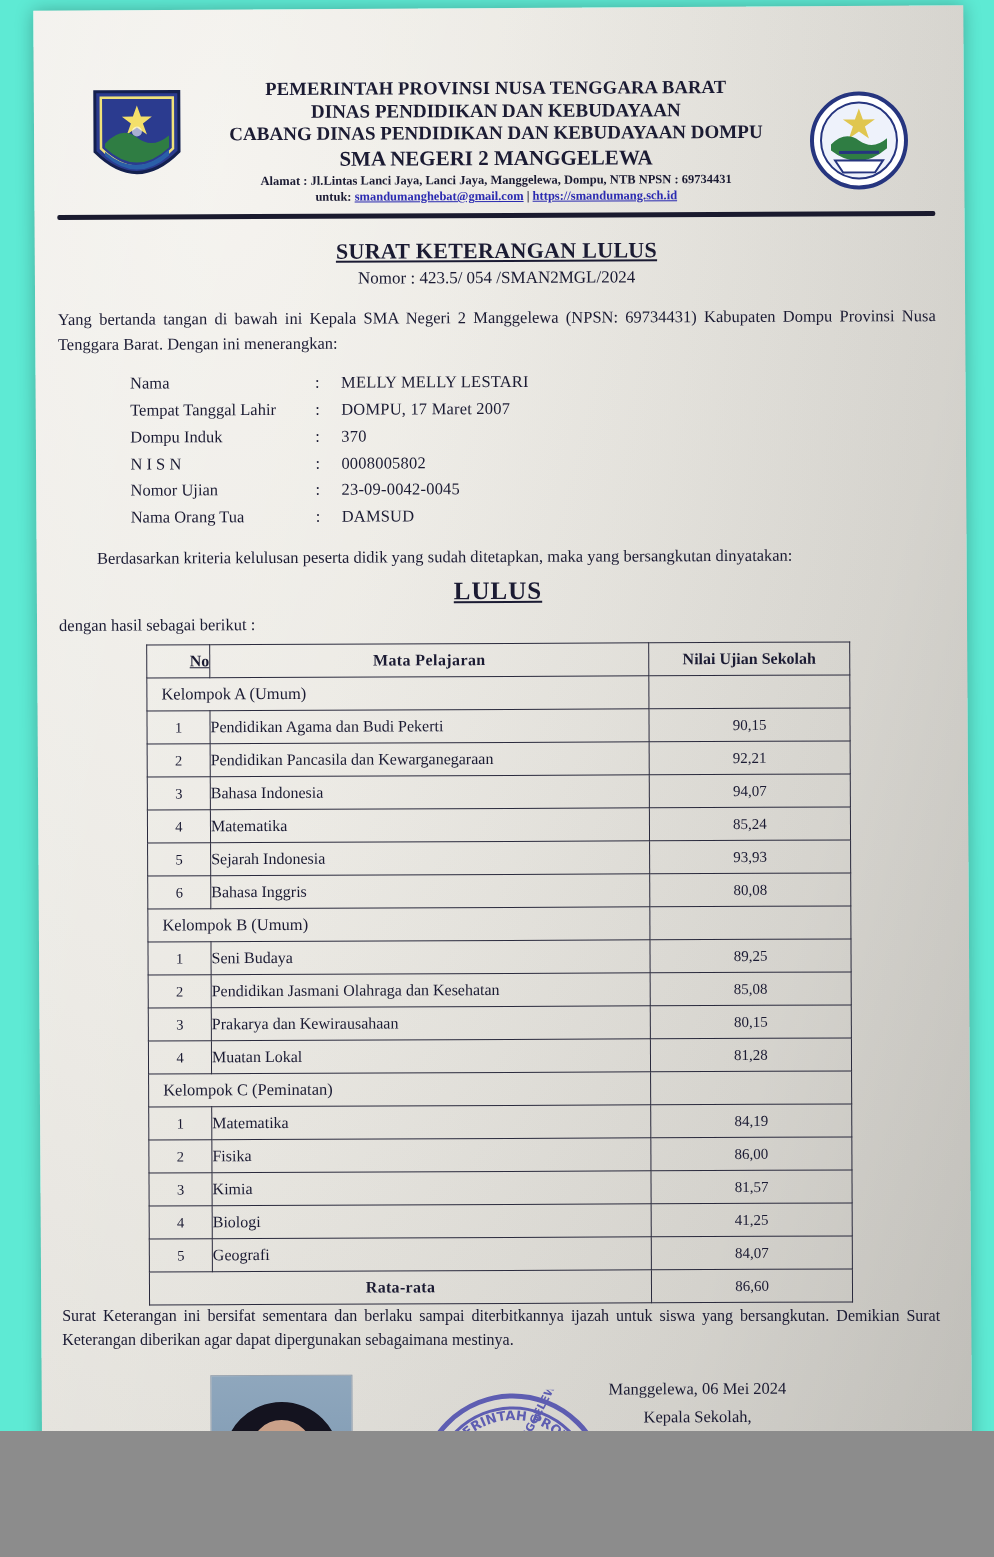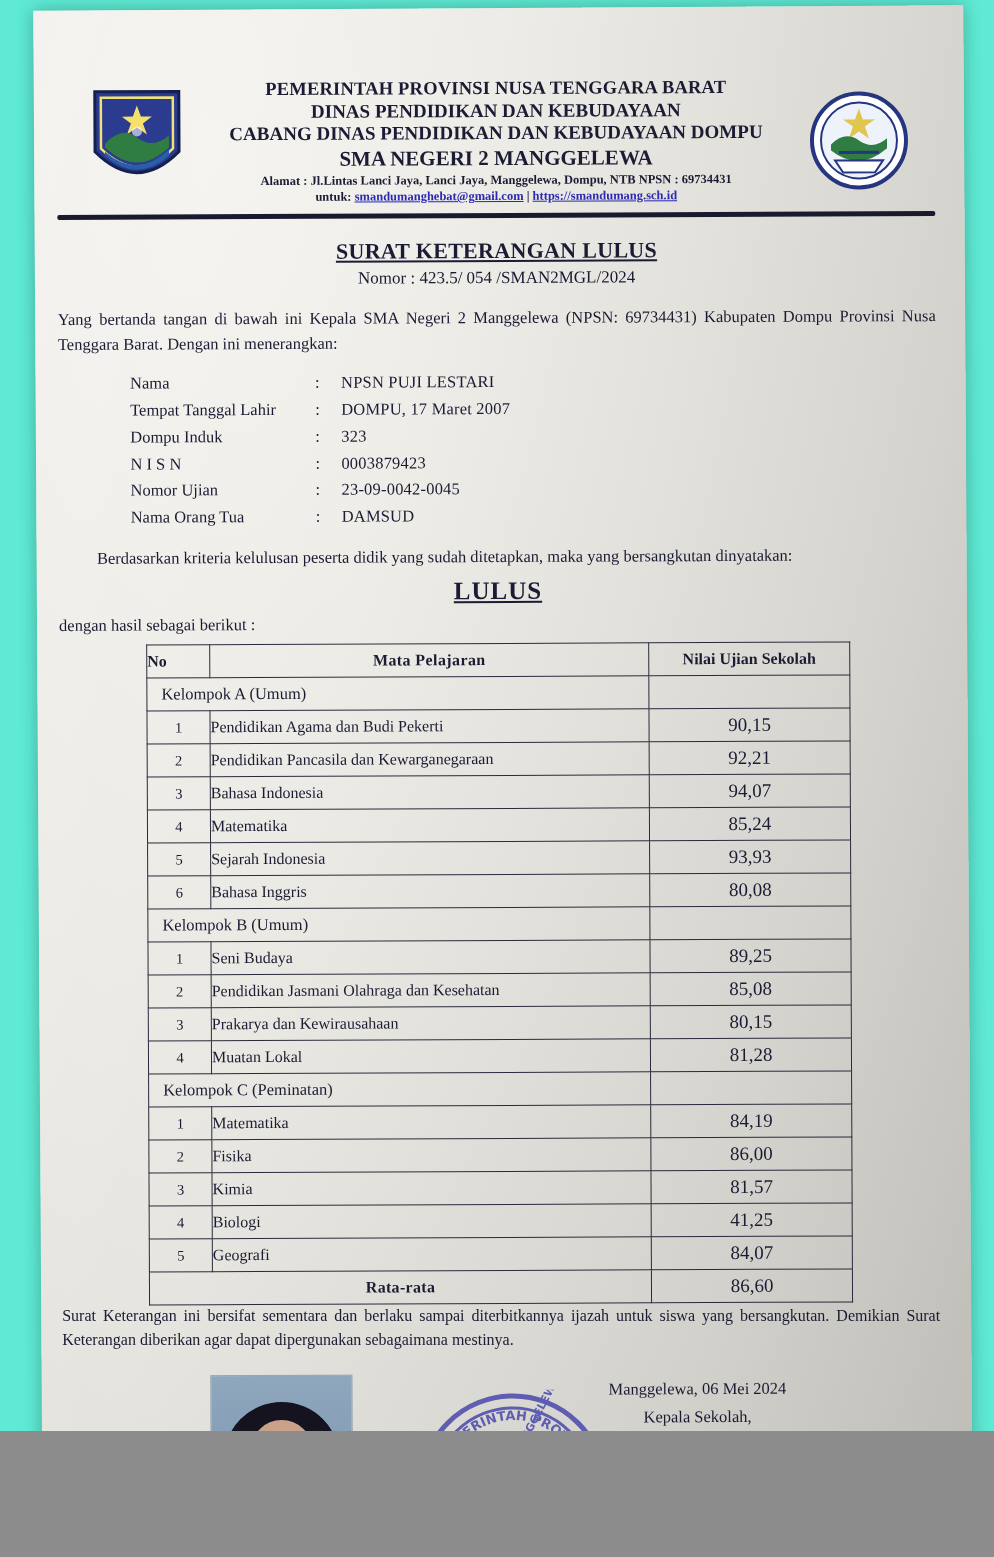--- a/index.html
+++ b/index.html
@@ -128,26 +128,26 @@
     margin: 9px auto 0 auto;
     width: 704px;
     border-collapse: collapse;
     font-size: 16px;
   }
   table.grades th, table.grades td {
     border: 1.4px solid #2a2a3d;
     padding: 0;
     height: 32px;
   }
-  th.no  { width: 62px;  text-align: left; font-weight: bold; font-size: 16px; }
+  th.no  { width: 62px;  text-align: right; font-weight: bold; font-size: 16px; text-decoration: underline; }
   th.sub { text-align: center; font-weight: bold; letter-spacing: .4px; }
   th.val { width: 200px; text-align: center; font-weight: bold; border-radius: 7px; }
   td.no  { text-align: center; font-size: 14.5px; }
   td.sub { padding-left: 26px; }
-  td.val { text-align: center; font-size: 19px; }
+  td.val { text-align: center; font-size: 15px; }
   tr.group td.g {
     padding-left: 14px;
     font-size: 16.5px;
   }
   tr.avg td.avg {
     text-align: center;
     font-weight: bold;
     letter-spacing: .3px;
   }
 
@@ -267,36 +267,36 @@
 
     <div class="doc-title">SURAT KETERANGAN LULUS</div>
     <div class="doc-number">Nomor : 423.5/ 054 /SMAN2MGL/2024</div>
 
     <div class="intro">Yang bertanda tangan di bawah ini Kepala SMA Negeri 2 Manggelewa (NPSN: 69734431) Kabupaten Dompu Provinsi Nusa Tenggara Barat. Dengan ini menerangkan:</div>
 
     <div class="ident">
       <div class="row">
         <div class="k">Nama</div>
         <div class="c">:</div>
-        <div class="v">NPSN PUJI LESTARI</div>
+        <div class="v">MELLY MELLY LESTARI</div>
       </div>
       <div class="row">
         <div class="k">Tempat Tanggal Lahir</div>
         <div class="c">:</div>
         <div class="v">DOMPU, 17 Maret 2007</div>
       </div>
       <div class="row">
         <div class="k">Dompu Induk</div>
         <div class="c">:</div>
-        <div class="v">323</div>
+        <div class="v">370</div>
       </div>
       <div class="row">
         <div class="k">N I S N</div>
         <div class="c">:</div>
-        <div class="v">0003879423</div>
+        <div class="v">0008005802</div>
       </div>
       <div class="row">
         <div class="k">Nomor Ujian</div>
         <div class="c">:</div>
         <div class="v">23-09-0042-0045</div>
       </div>
       <div class="row">
         <div class="k">Nama Orang Tua</div>
         <div class="c">:</div>
         <div class="v">DAMSUD</div>

